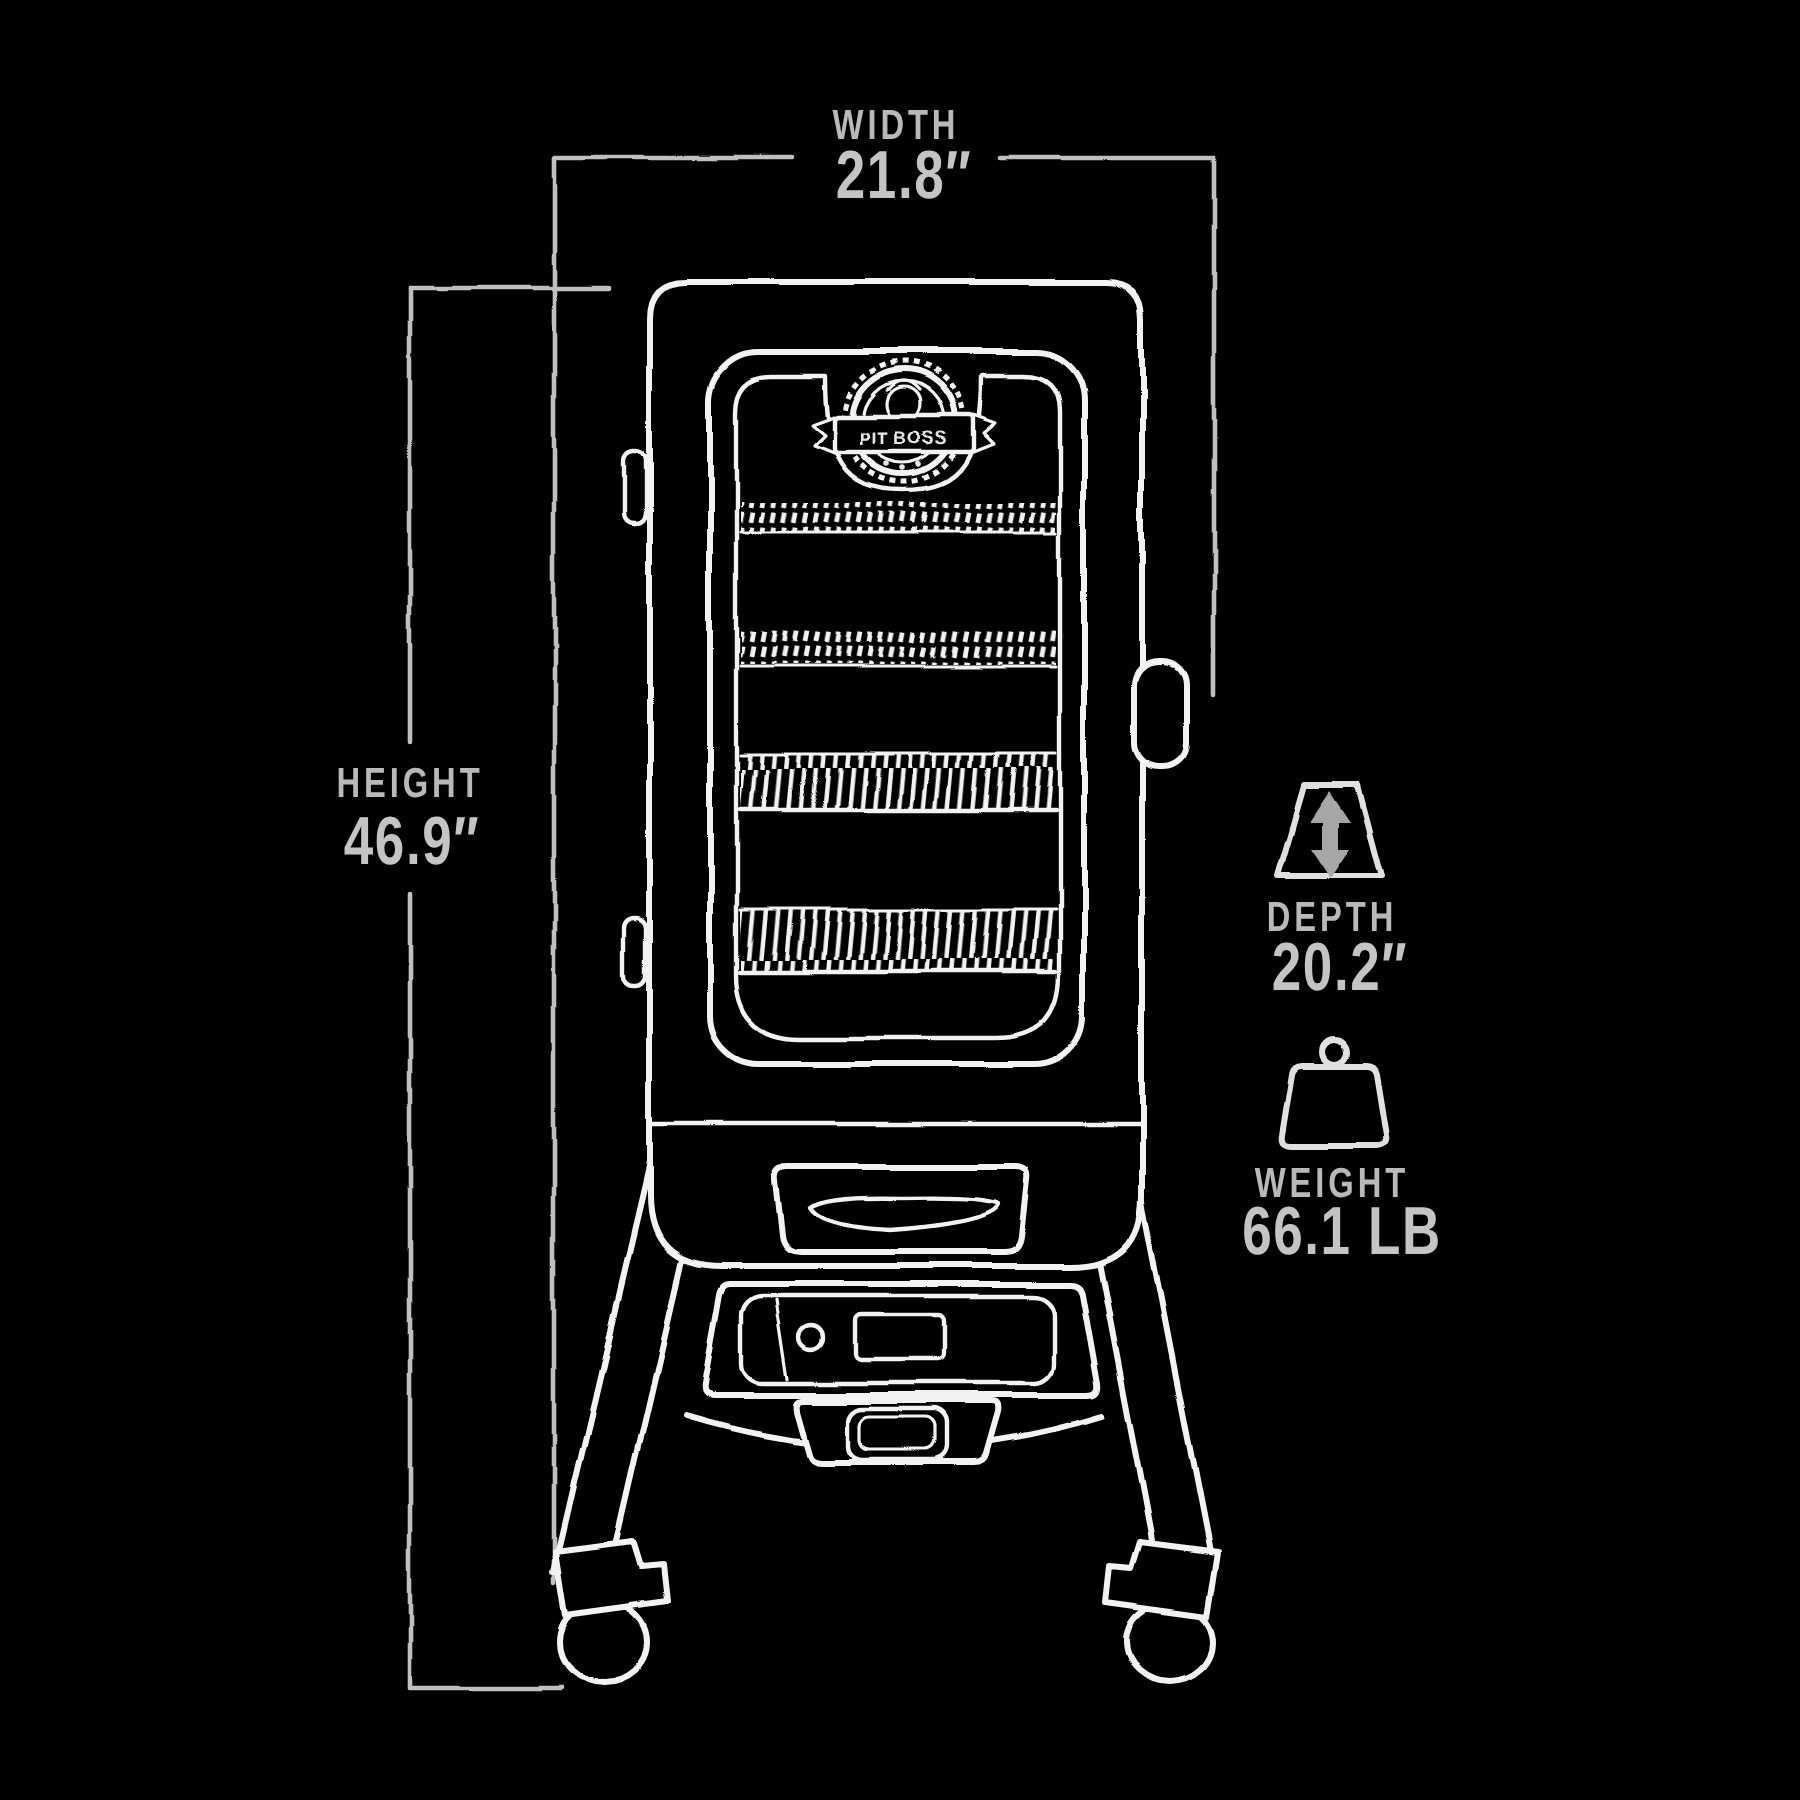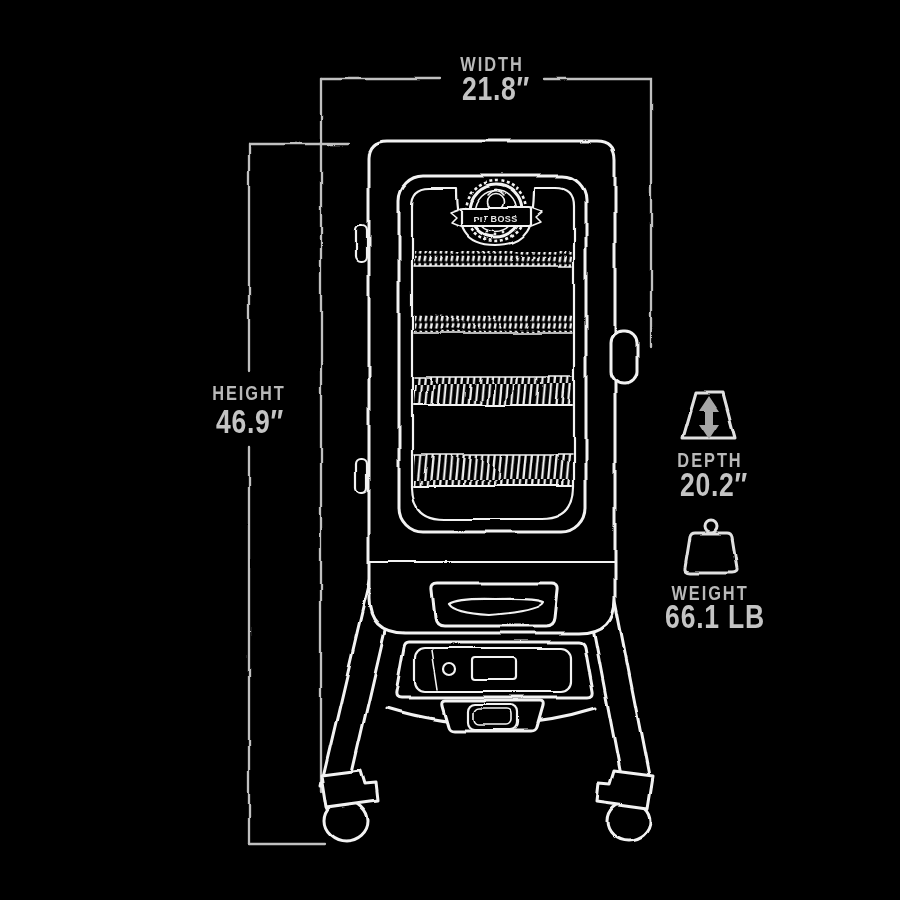--- a/index.html
+++ b/index.html
@@ -2,21 +2,20 @@
 <html style="--bg: #000000; --line: #f2f2f2; --dim: #c0c0c0; --text: #c4c4c4; --fill: #a6a6a6;"><head>
 <meta charset="utf-8">
 <style>
   :root{
     --bg:#000000; --line:#f2f2f2; --dim:#c0c0c0; --text:#c4c4c4; --fill:#a6a6a6;
   }
   html,body{margin:0;padding:0;background:var(--bg);}
   #stage{
     position:relative;width:779px;height:900px;background:var(--bg);overflow:hidden;
     font-family:"Liberation Sans","DejaVu Sans",sans-serif;
-    margin-left:44px;
   }
   svg{position:absolute;left:0;top:0;}
   
   .stroke{stroke:var(--line);fill:none;stroke-width:3;stroke-linejoin:round;stroke-linecap:round;}
   .stroke-fill{stroke:var(--line);fill:var(--bg);stroke-width:3;stroke-linejoin:round;stroke-linecap:round;}
   .thin{stroke-width:1.6;}
   .mid{stroke-width:2.2;}
   .dimline{stroke:var(--dim);fill:none;stroke-width:2.3;stroke-linecap:round;}
   .hatchline{stroke:var(--line);stroke-width:2.2;}
   .dashline{stroke:var(--line);stroke-width:2.4;}

